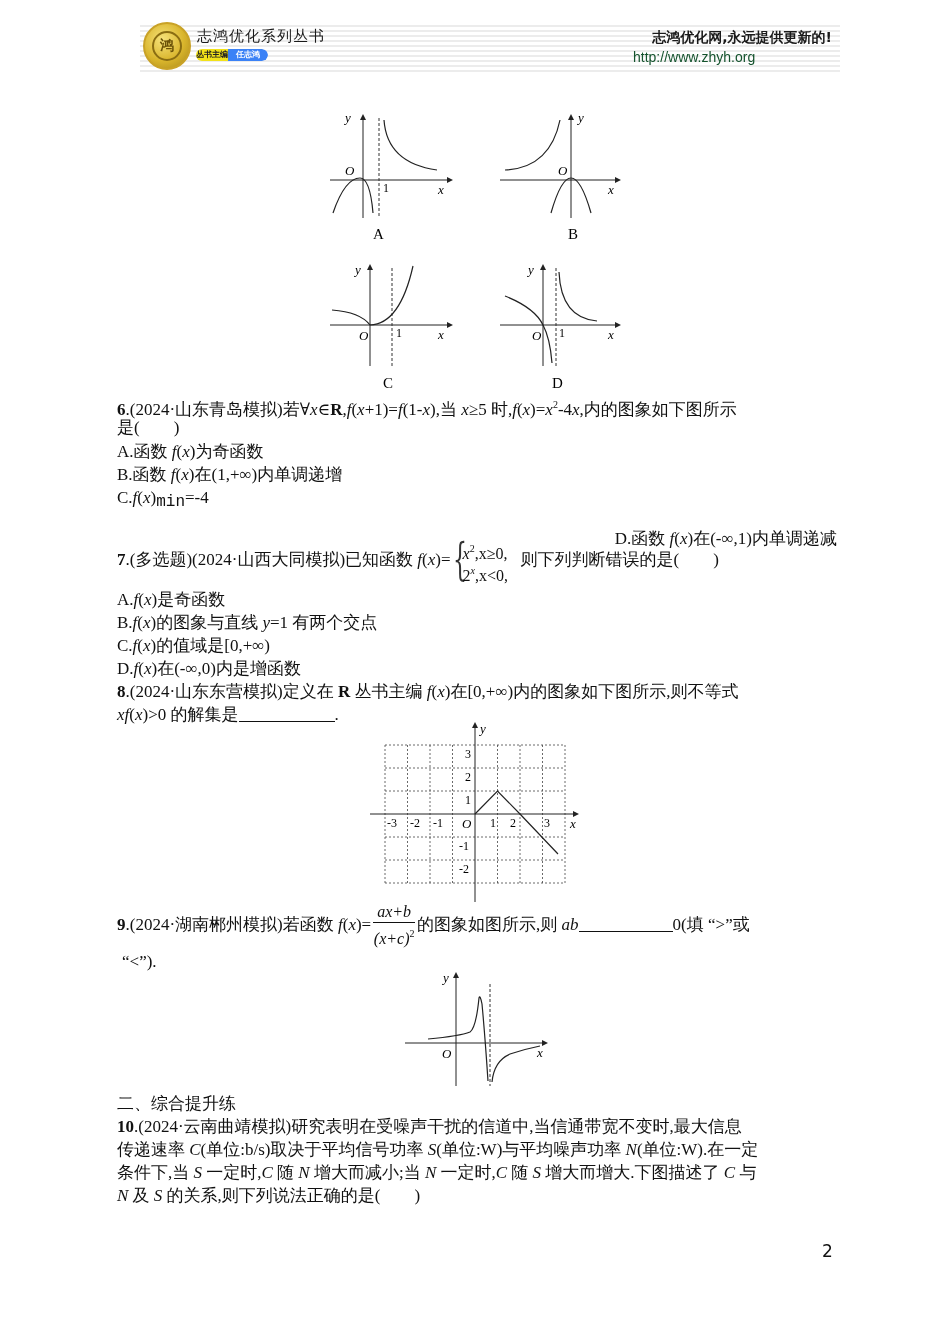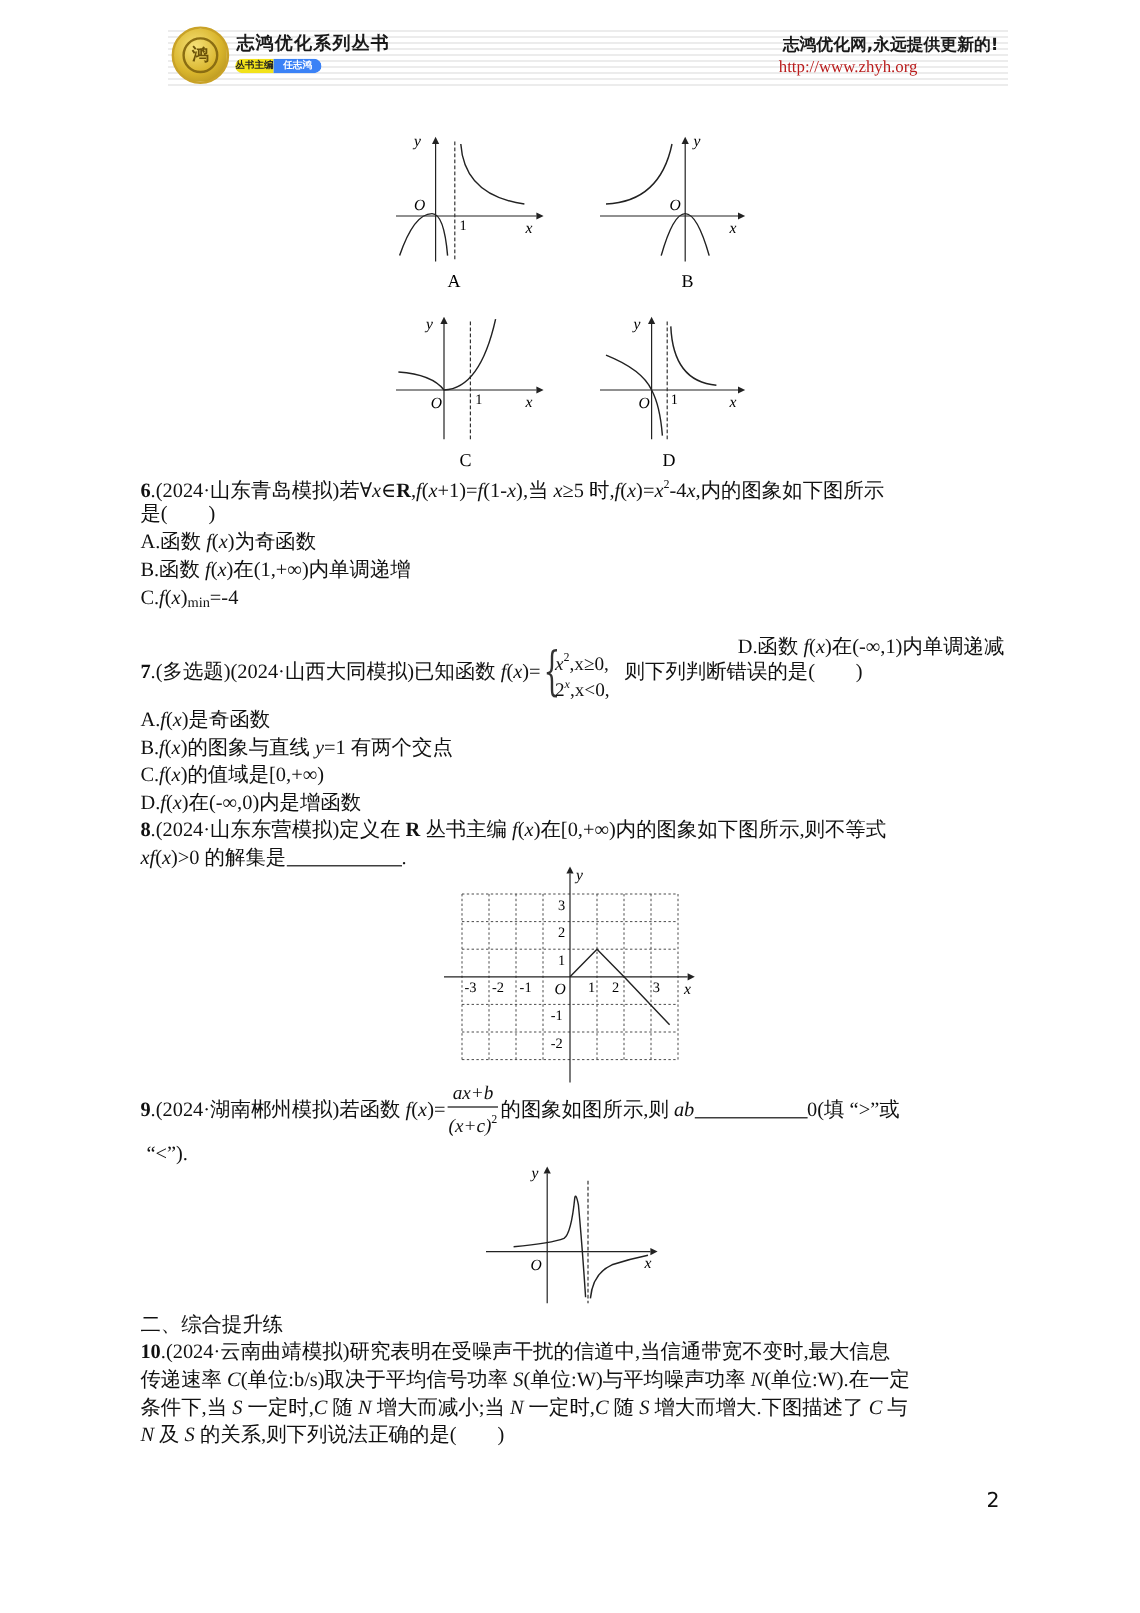--- a/index.html
+++ b/index.html
@@ -6,35 +6,35 @@
   html, body { width: 950px; height: 1344px; background: #ffffff; overflow: hidden; }
   body { position: relative; font-family: "Liberation Serif", "DejaVu Serif", serif; color: #111; }
   .header { position: absolute; left: 0; top: 0; width: 950px; height: 80px; }
   .stripes { position: absolute; left: 140px; top: 22px; width: 700px; height: 52px;
     background: repeating-linear-gradient(180deg, #ffffff 0px, #ffffff 3px, #ececec 3px, #ececec 5px); }
   .logo-badge { position: absolute; left: 143px; top: 22px; width: 48px; height: 48px; border-radius: 50%;
     background: radial-gradient(circle at 40% 35%, #f6e27a 0%, #d9b52c 55%, #a7861a 100%);
     border: 2px solid #c9a227; display:flex; align-items:center; justify-content:center; }
   .logo-inner { width: 30px; height: 30px; border-radius: 50%; border: 2px solid #8a6d12; color:#6b5208;
     font-size: 14px; display:flex; align-items:center; justify-content:center; font-family:"DejaVu Sans", sans-serif; font-weight:bold; }
-  .series-title { position: absolute; left: 197px; top: 27px; font-family: "DejaVu Sans", sans-serif; font-weight: bold; font-size: 15px; color: #1a1a1a; letter-spacing: 1px; }
+  .series-title { position: absolute; left: 197px; top: 27px; font-family: "DejaVu Sans", sans-serif; font-weight: normal; font-size: 15px; color: #1a1a1a; letter-spacing: 1px; }
   .editor-pill { position: absolute; left: 196px; top: 49px; height: 12px; display: flex; font-family: "DejaVu Sans", sans-serif; font-size: 8px; font-weight: bold; border-radius: 6px; overflow: hidden; }
   .editor-pill .a { background: #f2e21a; color: #222; padding: 0 0; line-height: 12px; }
   .editor-pill .b { background: #3b82f6; color: #fff; padding: 0 8px; line-height: 12px; border-radius: 0 6px 6px 0; }
   .slogan { position: absolute; right: 118px; top: 29px; font-family: "DejaVu Sans", sans-serif; font-weight: bold; font-size: 14px; color: #1a1a1a; }
-  .url { position: absolute; left: 633px; top: 49px; font-family: Liberation Serif, serif; font-size: 14px; color: #b91c1c; margin-left: 16px; }
+  .url { position: absolute; left: 633px; top: 49px; font-family: Liberation Sans, sans-serif; font-size: 14px; color: #14532d; }
 
   .fig { position: absolute; }
   .fig svg { display: block; }
   .fig text { font-family: "Liberation Serif", serif; }
 
   .text { position: absolute; left: 117px; width: 720px; font-size: 17px; line-height: 23px; white-space: nowrap; }
   .text i { font-style: italic; }
   .text b { font-weight: bold; }
-  .sub { font-size: 12px; vertical-align: -3px; }
+  .sub { font-size: 16px; vertical-align: -3px; font-family: Liberation Mono, monospace; }
   .sup { font-size: 10px; vertical-align: 7px; }
   .blank { display: inline-block; border-bottom: 1px solid #111; height: 16px; vertical-align: -2px; }
 
   .piecewise { display: inline-block; position: relative; vertical-align: middle; height: 46px; width: 68px; margin-left: 2px; }
   .piecewise .brace { position: absolute; left: 0; top: 0; font-size: 44px; line-height: 44px; font-family: "DejaVu Serif", serif; font-weight: 100; transform: scaleX(0.5); transform-origin: left; color:#333; }
   .piecewise .row { position: absolute; left: 10px; font-size: 16px; line-height: 18px; }
   .piecewise .r1 { top: 2px; }
   .piecewise .r2 { top: 24px; }
 
   .frac { display: inline-block; vertical-align: middle; text-align: center; margin: 0 2px; }

